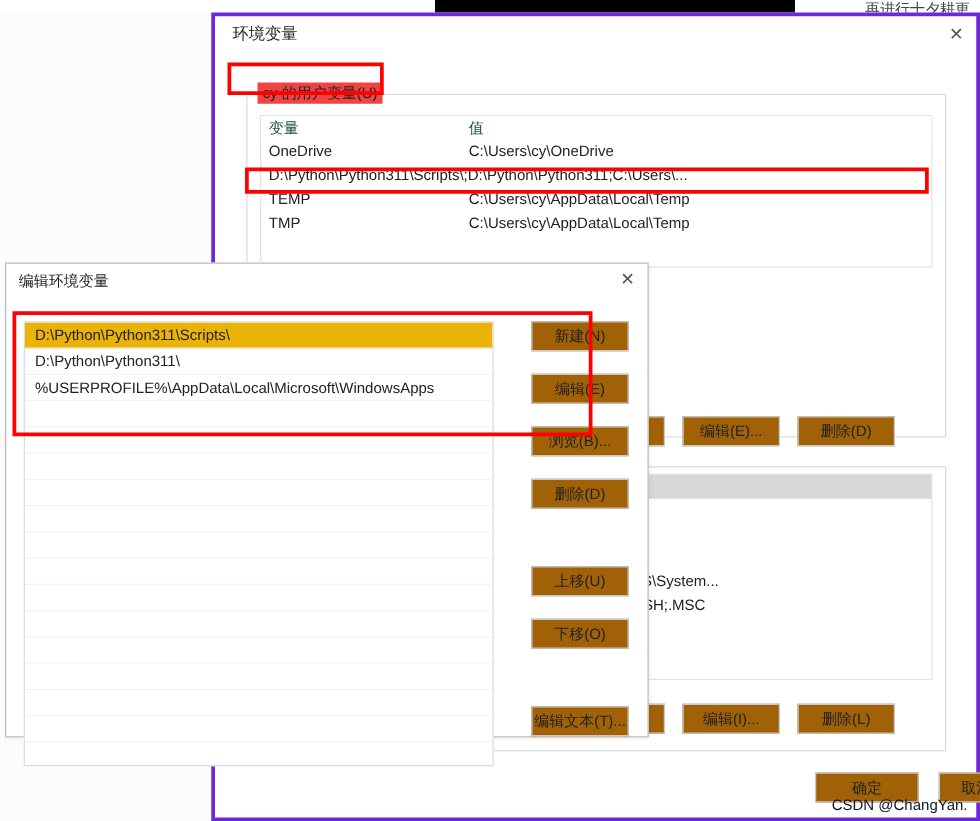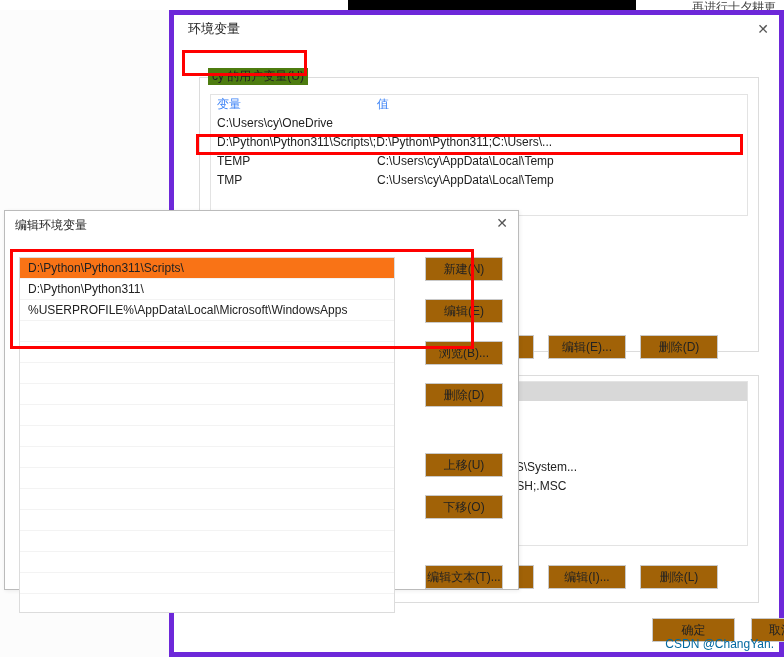--- a/index.html
+++ b/index.html
@@ -5,34 +5,34 @@
   * { box-sizing: border-box; font-family: "Microsoft YaHei", "Segoe UI", sans-serif; }
   body { margin: 0; width: 784px; height: 657px; background: #fff; position: relative; overflow: hidden; font-size: 12px; color: #222; }
 
   
   .topdeco-black { position: absolute; left: 348px; top: 0; width: 288px; height: 12px; background: #000; }
   .topdeco-text { position: absolute; left: 692px; top: -1px; font-size: 12px; color: #444; }
 
   
   .env-dialog {
     position: absolute; left: 169px; top: 10px; width: 615px; height: 647px;
-    background: #fff; border: 5px solid #6d28d9;
+    background: #fff; border: 3px solid #6d28d9;
   }
   .env-title { position: absolute; left: 14px; top: 5px; font-size: 13px; }
   .env-close { position: absolute; right: 10px; top: 6px; font-size: 14px; color: #555; cursor: pointer; }
 
   .group { position: absolute; border: 1px solid #dcdcdc; }
-  .group-label { position: absolute; top: -10px; left: 8px; background: #4d7c0f; padding: 0 4px; font-size: 12px; }
+  .group-label { position: absolute; top: -10px; left: 8px; background: #ef4444; padding: 0 4px; font-size: 12px; }
 
   .user-group { left: 25px; top: 62px; width: 560px; height: 275px; }
   .sys-group  { left: 25px; top: 360px; width: 560px; height: 228px; }
 
   .table { position: absolute; left: 10px; right: 10px; top: 16px; border: 1px solid #e3e3e3; background: #fff; }
   .trow { display: flex; height: 19px; line-height: 19px; font-size: 12px; }
-  .trow.header { background: #fff; color: #3b82f6; }
+  .trow.header { background: #fff; color: #14532d; }
   .trow .c1 { width: 160px; padding-left: 6px; }
   .trow .c2 { flex: 1; padding-left: 6px; white-space: nowrap; overflow: hidden; }
   .trow.sel { background: #d8d8d8; }
 
   .btnrow { position: absolute; display: flex; gap: 14px; }
   .btn {
     width: 78px; height: 24px; border: 1px solid #c9c9c9; background: #a16207;
     font-size: 12px; display: inline-flex; align-items: center; justify-content: center;
     cursor: pointer;
   }
@@ -53,28 +53,28 @@
     background: #fff; border: 1px solid #bbb; box-shadow: 1px 1px 4px rgba(0,0,0,0.07);
   }
   .edit-title { position: absolute; left: 10px; top: 6px; font-size: 12px; }
   .edit-close { position: absolute; right: 10px; top: 4px; font-size: 14px; color: #555; cursor: pointer; }
 
   .path-list {
     position: absolute; left: 14px; top: 46px; width: 376px; height: 356px;
     border: 1px solid #dcdcdc; background: #fff; overflow: hidden;
   }
   .path-item { height: 21px; line-height: 21px; padding-left: 8px; font-size: 12px; border-bottom: 1px solid #f3f3f3; }
-  .path-item.sel { background: #f97316; }
+  .path-item.sel { background: #eab308; }
   .path-empty { height: 21px; border-bottom: 1px solid #f3f3f3; }
 
   .side-btns { position: absolute; left: 420px; top: 46px; width: 80px; display: flex; flex-direction: column; gap: 18px; }
   .side-btns .spacer { height: 10px; }
 
   
-  .watermark { position: absolute; right: 10px; bottom: 6px; font-size: 12px; color: #0369a1; }
+  .watermark { position: absolute; right: 10px; bottom: 6px; font-size: 12px; color: #0f172a; }
 
   
   .leftgrey { position: absolute; left: 0; top: 10px; width: 169px; height: 647px; background: #fcfcfc; }
 </style>
 </head>
 <body>
 
 <div class="leftgrey"></div>
 <div class="topdeco-black"></div>
 <div class="topdeco-text">再进行十夕耕更改</div>
@@ -84,20 +84,21 @@
   <div class="env-close">✕</div>
 
   <div class="group user-group">
     <span class="group-label">cy 的用户变量(U)</span>
     <div class="table" style="height:122px;">
       <div class="trow header">
         <div class="c1">变量</div>
         <div class="c2">值</div>
       </div>
       <div class="trow">
+        <div class="c1">OneDrive</div>
         <div class="c2">C:\Users\cy\OneDrive</div>
       </div>
       <div class="trow">
         <div class="c2">D:\Python\Python311\Scripts\;D:\Python\Python311;C:\Users\...</div>
       </div>
       <div class="trow">
         <div class="c1">TEMP</div>
         <div class="c2">C:\Users\cy\AppData\Local\Temp</div>
       </div>
       <div class="trow">

